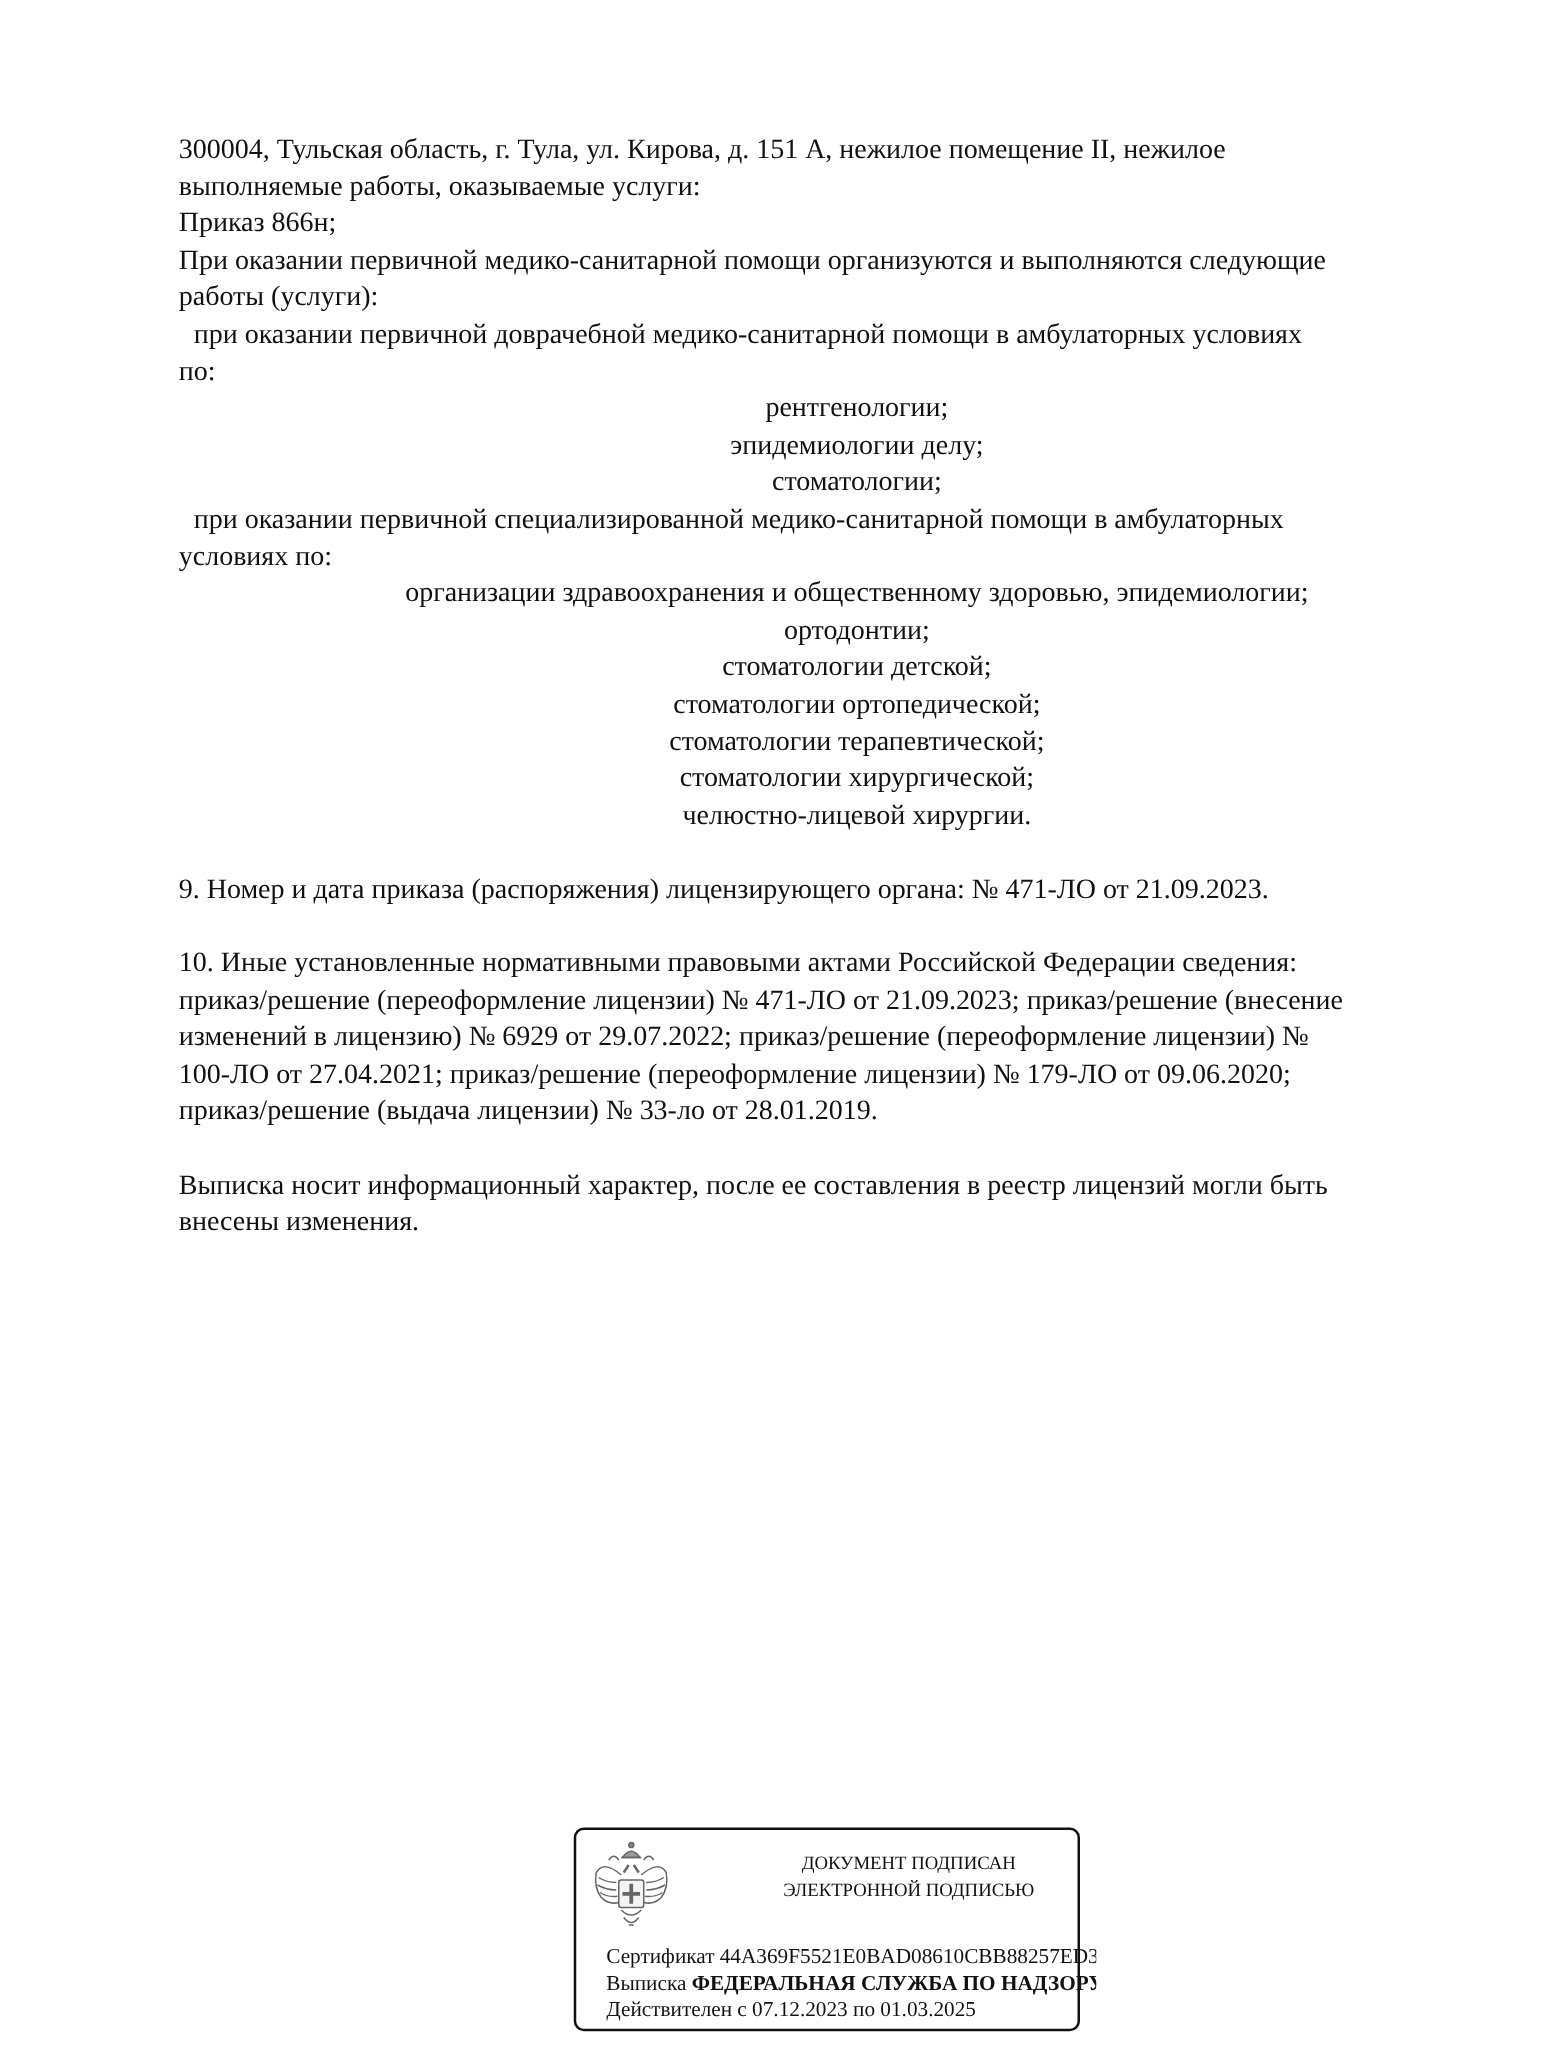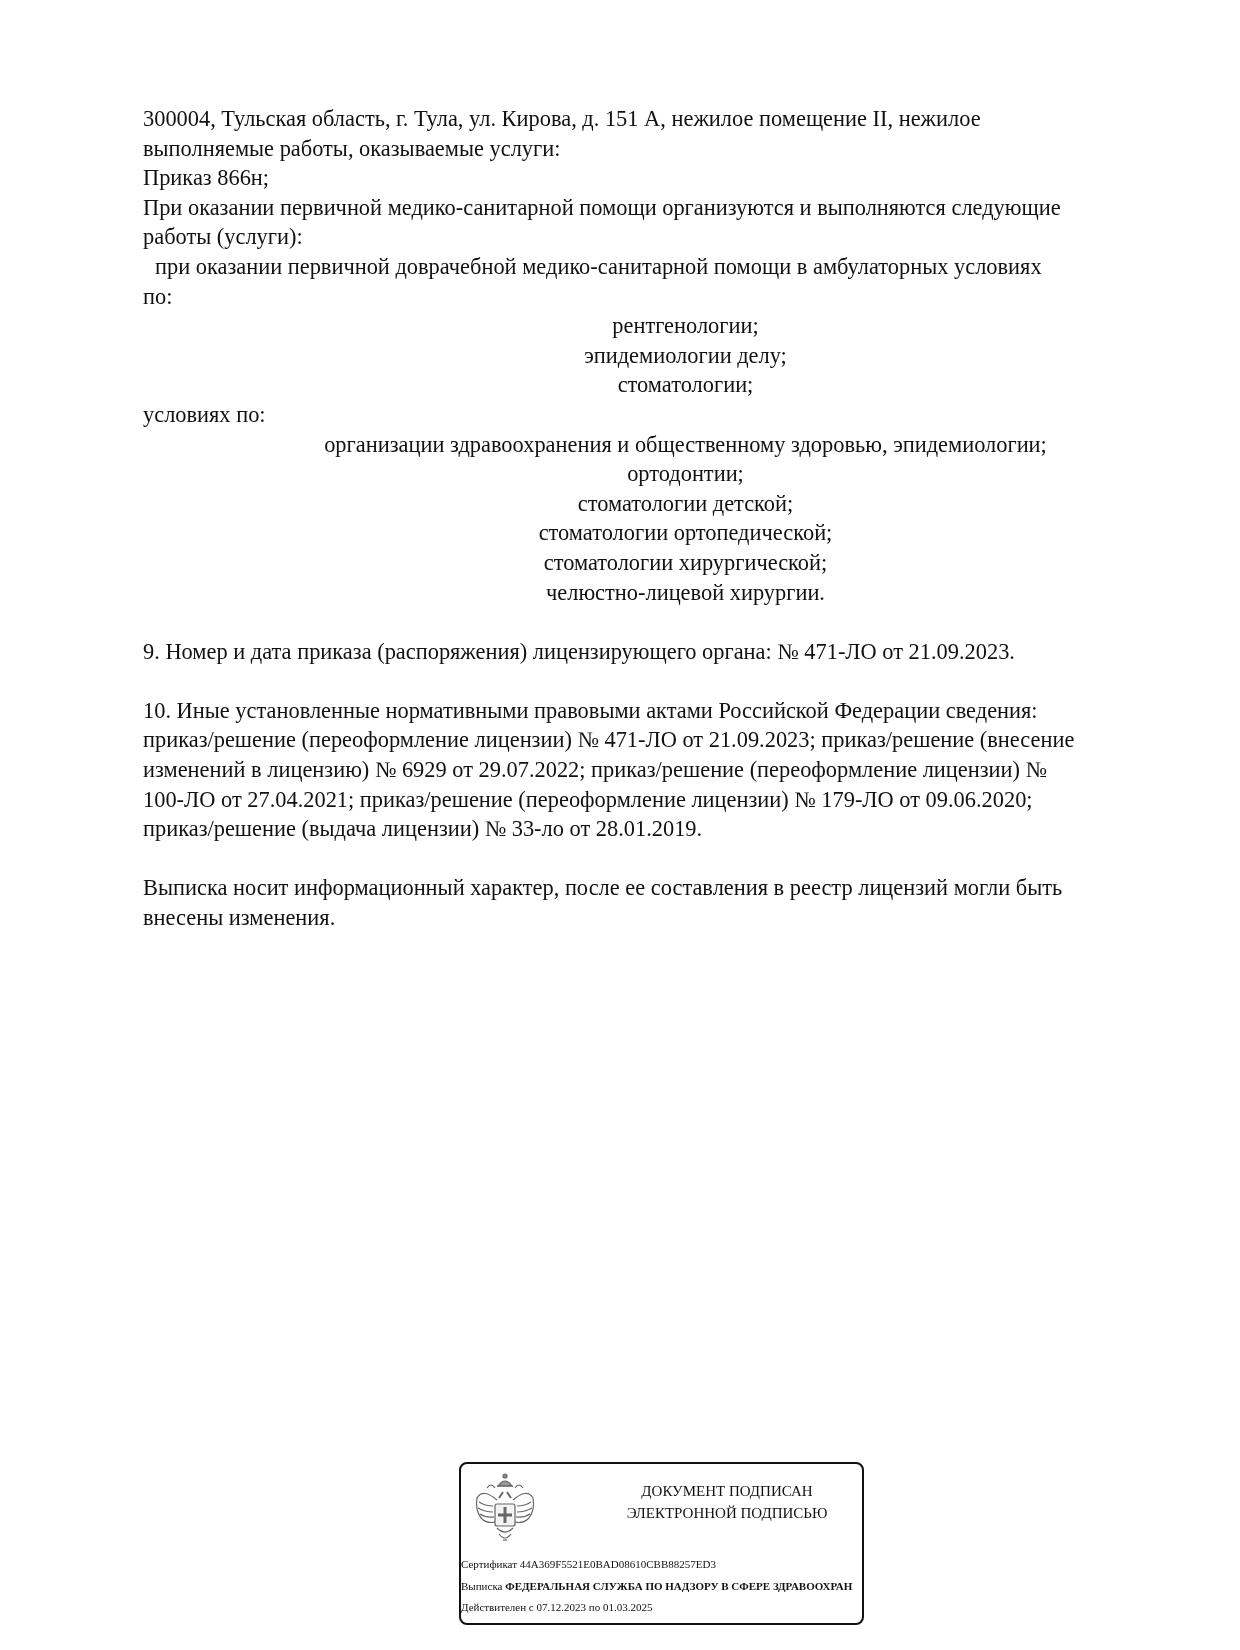--- a/index.html
+++ b/index.html
@@ -17,46 +17,48 @@
       position: absolute; left: 459px; top: 1462px; width: 405px; height: 163px;
       border: 2.5px solid #111; border-radius: 8px; box-sizing: border-box;
       font-family: "Liberation Serif", "DejaVu Serif", serif; color: #111;
     }
     .emblem { position: absolute; left: 12px; top: 6px; width: 64px; height: 76px; }
     .stamp-title {
       position: absolute; left: 116px; top: 16px; width: 300px; text-align: center;
       font-size: 15px; line-height: 22px;
     }
     .stamp-info {
-      position: absolute; left: 0; top: 90px; width: 392px; overflow: hidden;
-      font-size: 11px; line-height: 21.5px; white-space: nowrap;
+      position: absolute; left: 24px; top: 90px; width: 392px; overflow: hidden;
+      font-size: 17px; line-height: 21.5px; white-space: nowrap;
     }
     .stamp-info b { font-weight: bold; }
   </style>
 </head>
 <body>
 
 <div class="page">
   <span class="line">300004, Тульская область, г. Тула, ул. Кирова, д. 151 А, нежилое помещение II, нежилое</span>
   <span class="line">выполняемые работы, оказываемые услуги:</span>
   <span class="line">Приказ 866н;</span>
   <span class="line">При оказании первичной медико-санитарной помощи организуются и выполняются следующие</span>
   <span class="line">работы (услуги):</span>
 
   <span class="line ind1">при оказании первичной доврачебной медико-санитарной помощи в амбулаторных условиях</span>
   <span class="line">по:</span>
   <span class="line ind2">рентгенологии;</span>
   <span class="line ind2">эпидемиологии делу;</span>
   <span class="line ind2">стоматологии;</span>
 
+  <span class="line ind1">при оказании первичной специализированной медико-санитарной помощи в амбулаторных</span>
   <span class="line">условиях по:</span>
   <span class="line ind2">организации здравоохранения и общественному здоровью, эпидемиологии;</span>
   <span class="line ind2">ортодонтии;</span>
   <span class="line ind2">стоматологии детской;</span>
   <span class="line ind2">стоматологии ортопедической;</span>
+  <span class="line ind2">стоматологии терапевтической;</span>
   <span class="line ind2">стоматологии хирургической;</span>
   <span class="line ind2">челюстно-лицевой хирургии.</span>
 
   <div class="gap"></div>
   <span class="line">9. Номер и дата приказа (распоряжения) лицензирующего органа: № 471-ЛО от 21.09.2023.</span>
 
   <div class="gap"></div>
   <span class="line">10. Иные установленные нормативными правовыми актами Российской Федерации сведения:</span>
   <span class="line">приказ/решение (переоформление лицензии) № 471-ЛО от 21.09.2023; приказ/решение (внесение</span>
   <span class="line">изменений в лицензию) № 6929 от 29.07.2022; приказ/решение (переоформление лицензии) №</span>

